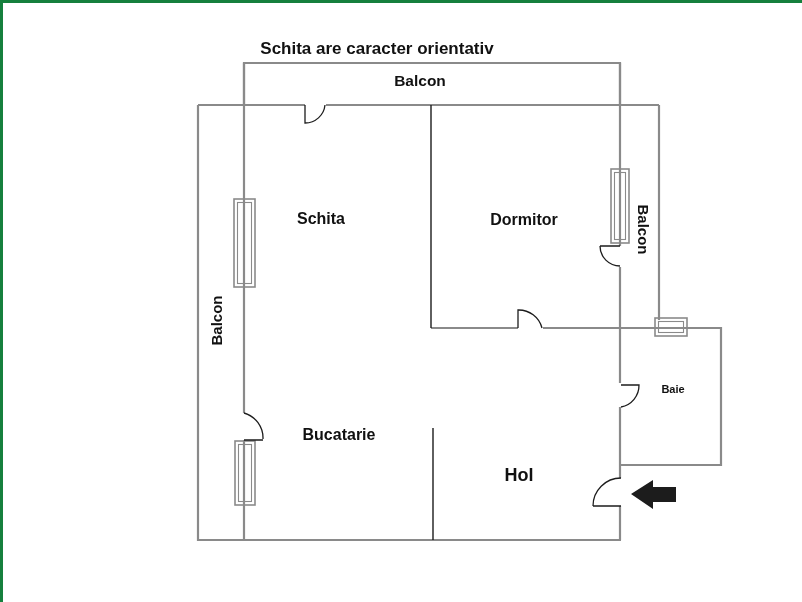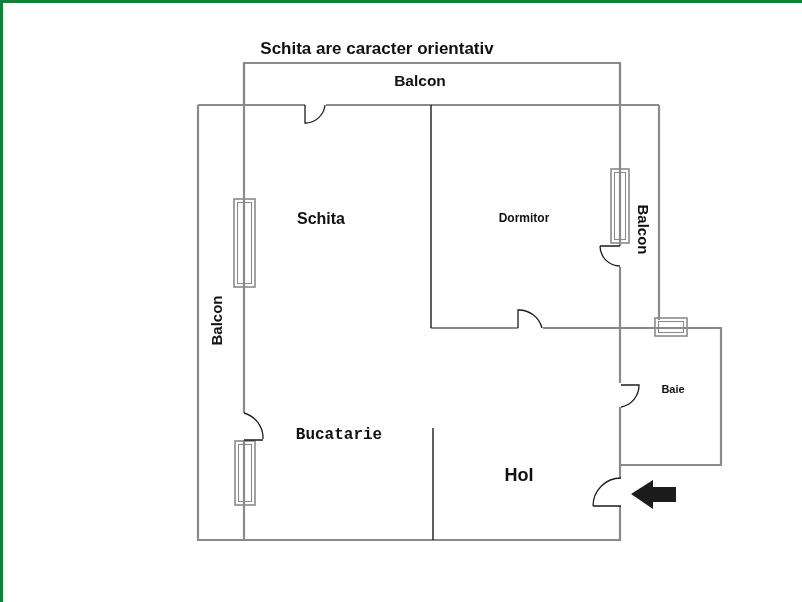--- a/index.html
+++ b/index.html
@@ -23,22 +23,22 @@
     position:absolute;
     text-align:center;
     font-weight:600;
     color:var(--text);
     white-space:nowrap;
     line-height:1;
   }
   .lbl-title{left:224px;top:37px;width:300px;font-size:17px;}
   .lbl-balcon-top{left:357px;top:70px;width:120px;font-size:15.5px;}
   .lbl-living{left:258px;top:208px;width:120px;font-size:16px;}
-  .lbl-dormitor{left:451px;top:209px;width:140px;font-size:12px;}
-  .lbl-bucatarie{left:266px;top:424px;width:140px;font-size:16px;font-family:Liberation Mono, monospace;}
+  .lbl-dormitor{left:451px;top:209px;width:140px;font-size:16px;}
+  .lbl-bucatarie{left:266px;top:424px;width:140px;font-size:16px;}
   .lbl-hol{left:476px;top:463px;width:80px;font-size:18px;}
   .lbl-baie{left:630px;top:381px;width:80px;font-size:11px;}
   .lbl-balcon-left{left:178px;top:310px;width:70px;font-size:15px;transform:rotate(-90deg);transform-origin:center;}
   .lbl-balcon-right{left:605px;top:219px;width:70px;font-size:15px;transform:rotate(90deg);transform-origin:center;}
 </style>
 </head>
 <body>
 
 <div class="canvas">
 

